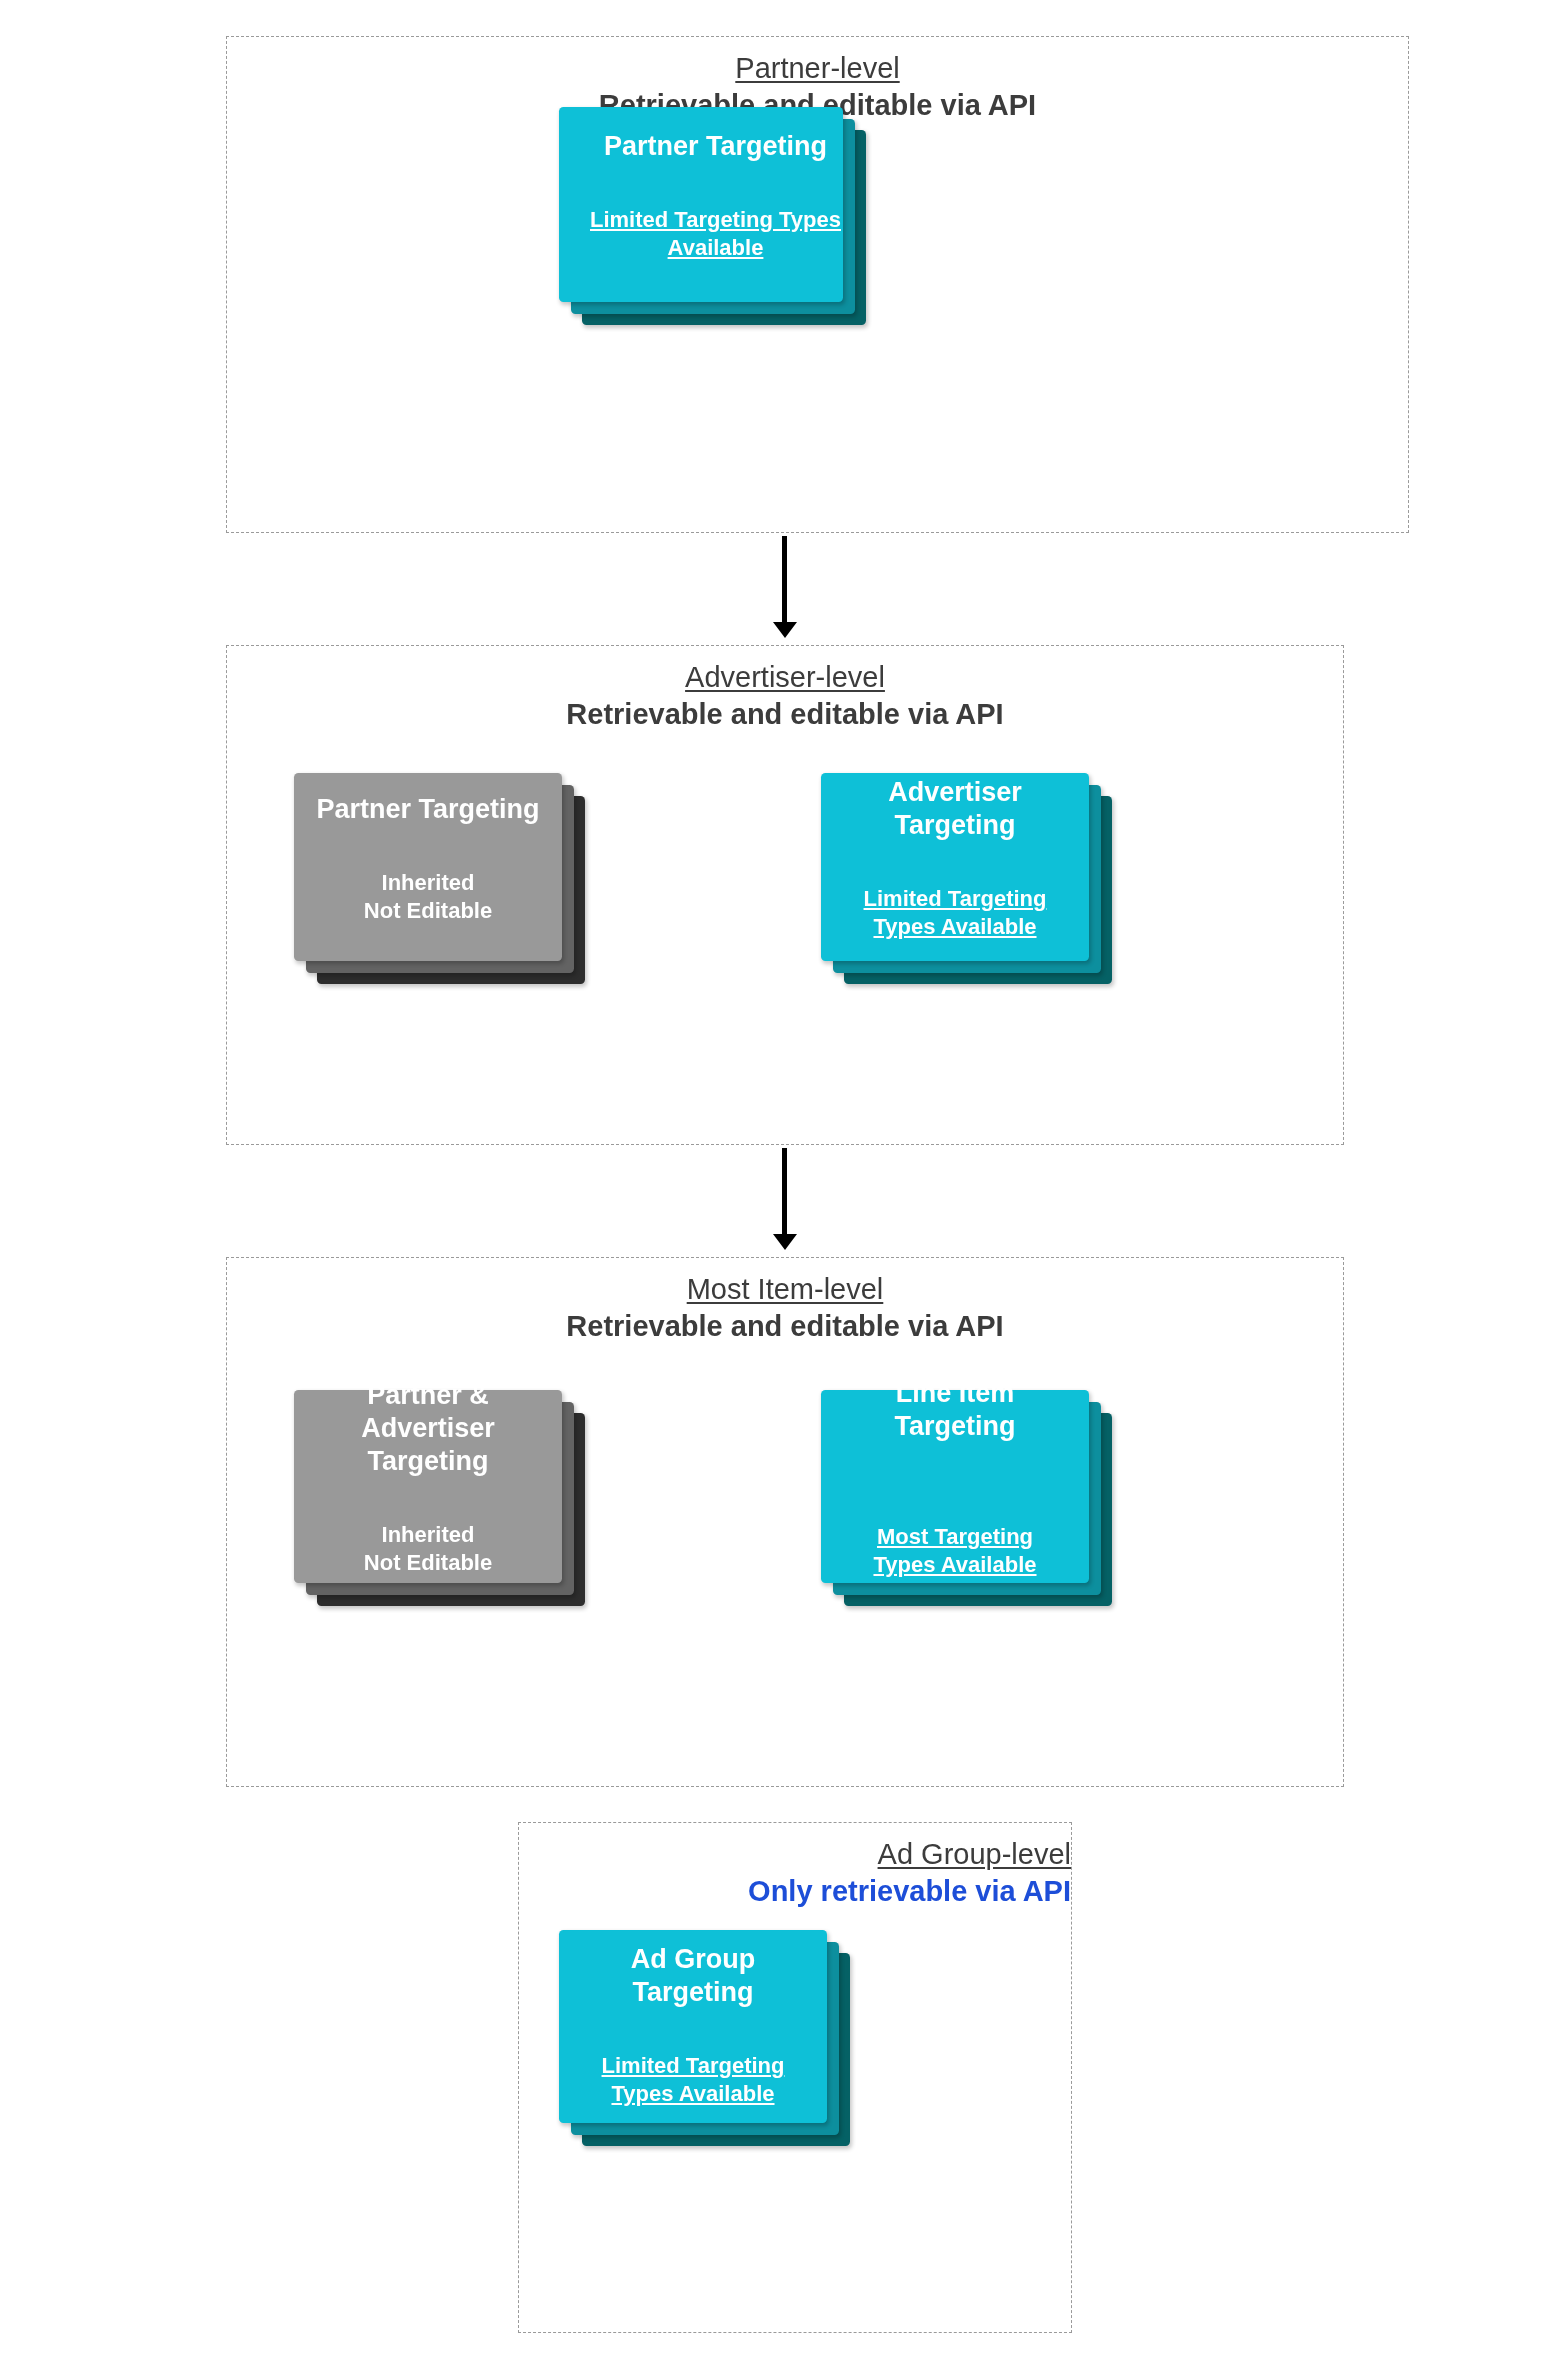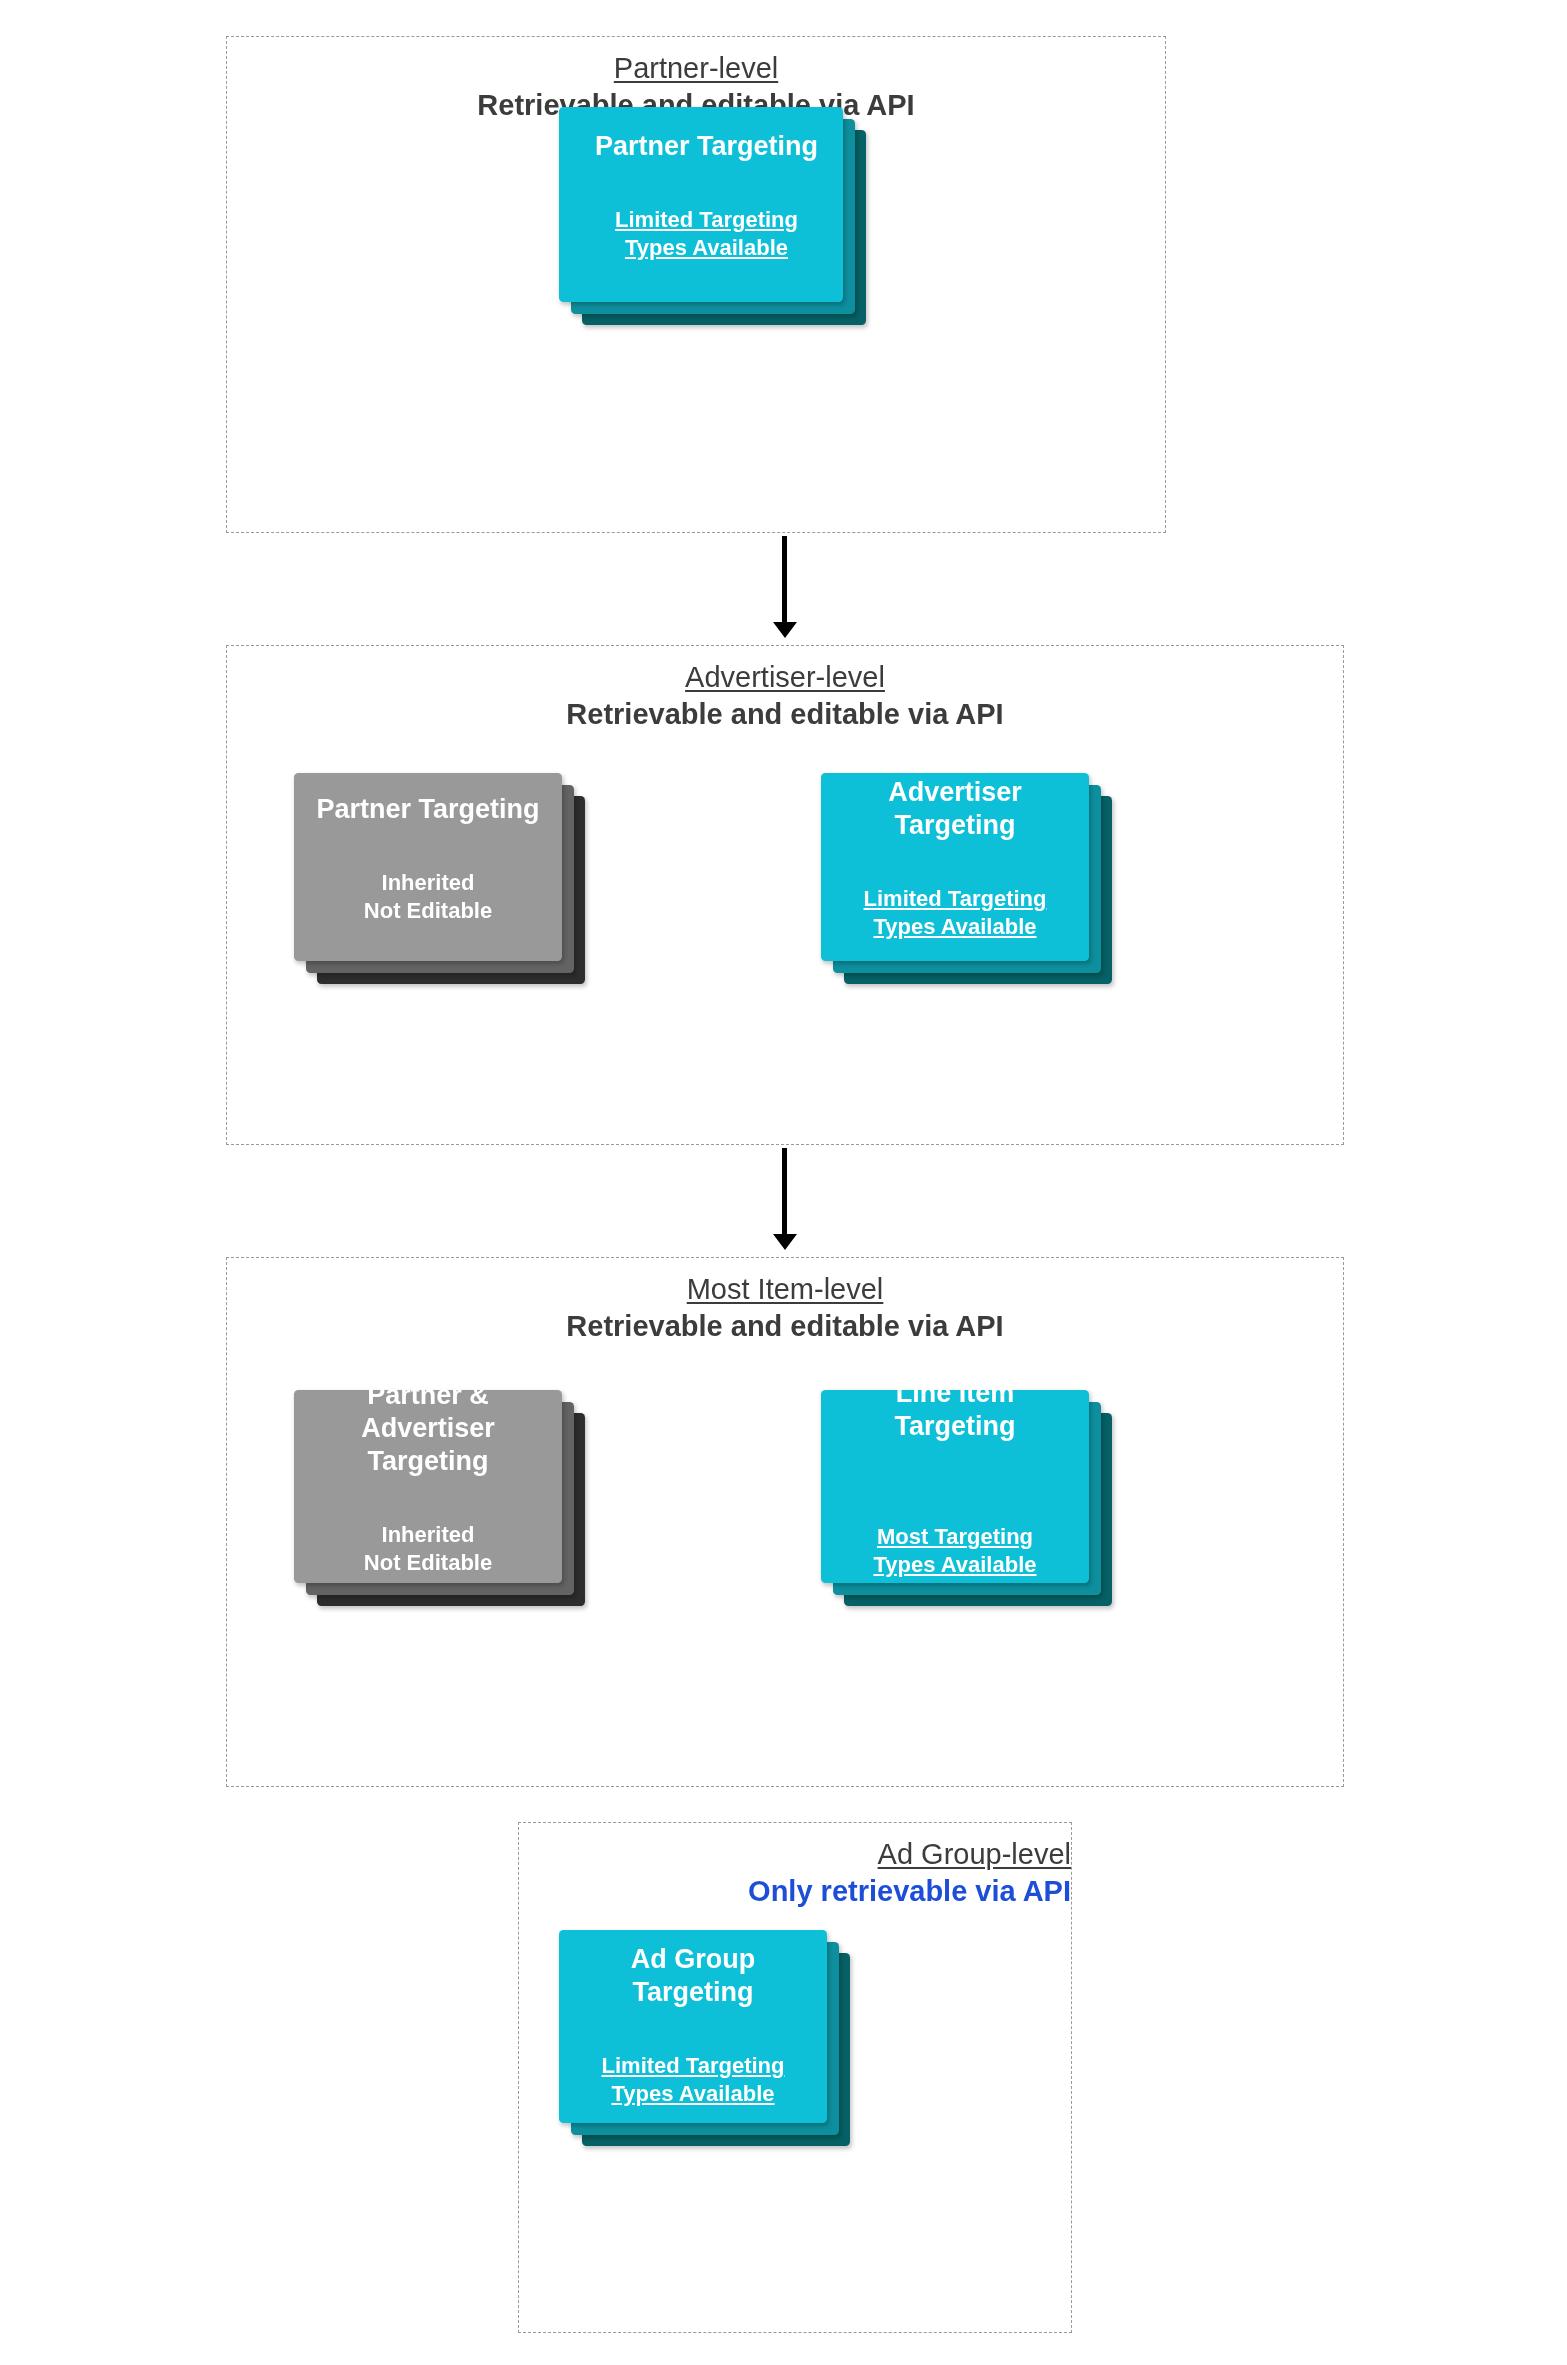--- a/index.html
+++ b/index.html
@@ -21,21 +21,21 @@
   }
 
   
   .level-box {
     position: absolute;
     border: 1.8px dashed #9a9a9a;
     box-sizing: border-box;
     background: transparent;
   }
 
-  #level-partner    { left: 226px;  top: 36px;   width: 940px; height: 497px; }
+  #level-partner    { left: 226px;  top: 36px;   width: 1183px; height: 497px; }
   #level-advertiser { left: 226px;  top: 645px;  width: 1118px; height: 500px; }
   #level-lineitem   { left: 226px;  top: 1257px; width: 1118px; height: 530px; }
   #level-adgroup    { left: 518px;  top: 1822px; width: 554px;  height: 511px; }
 
   
   .level-head {
     position: absolute;
     left: 0;
     right: 0;
     text-align: center;
@@ -60,20 +60,21 @@
   .level-sub.warn { color: #1d4ed8; }
 
   #head-partner    { top: 13.4px; }
   #head-advertiser { top: 13.4px; }
   #head-lineitem   { top: 13.4px; }
   #head-adgroup    { top: 13.4px; text-align: right; }
 
   
   .stack {
     position: absolute;
+    padding-left: 18px;
   }
   .stack .layer {
     position: absolute;
     border-radius: 4.5px;
     box-shadow: 1.8px 2.7px 4.5px rgba(0,0,0,0.22);
   }
   .stack .layer.back   { left: 23px; top: 23px; }
   .stack .layer.mid    { left: 11.6px; top: 11.6px; }
   .stack .layer.front  { left: 0;    top: 0;    }
 

